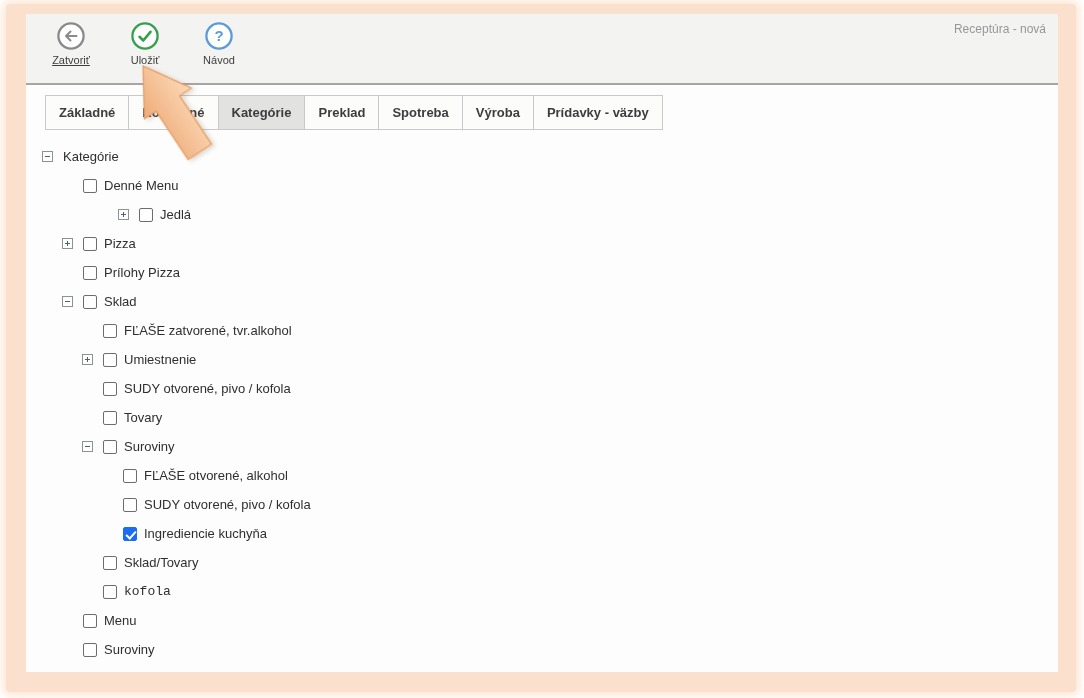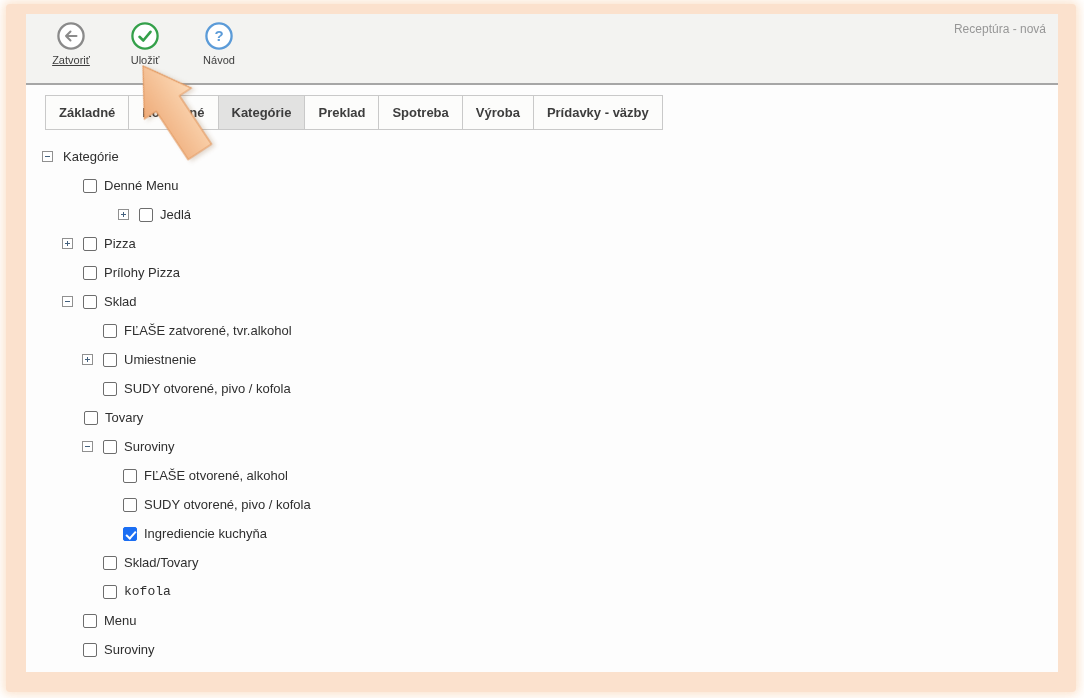--- a/index.html
+++ b/index.html
@@ -144,21 +144,21 @@
       <div class="tree-row" style="padding-left: 56px;">
         <span class="expand plus"></span>
         <span class="checkbox"></span>
         <span class="tree-label">Umiestnenie</span>
       </div>
       <div class="tree-row" style="padding-left: 56px;">
         <span class="expand none"></span>
         <span class="checkbox"></span>
         <span class="tree-label">SUDY otvorené, pivo / kofola</span>
       </div>
-      <div class="tree-row" style="padding-left: 37px;">
+      <div class="tree-row" style="padding-left: 56px;">
         <span class="expand none"></span>
         <span class="checkbox"></span>
         <span class="tree-label">Tovary</span>
       </div>
       <div class="tree-row" style="padding-left: 56px;">
         <span class="expand minus"></span>
         <span class="checkbox"></span>
         <span class="tree-label">Suroviny</span>
       </div>
       <div class="tree-row" style="padding-left: 76px;">

